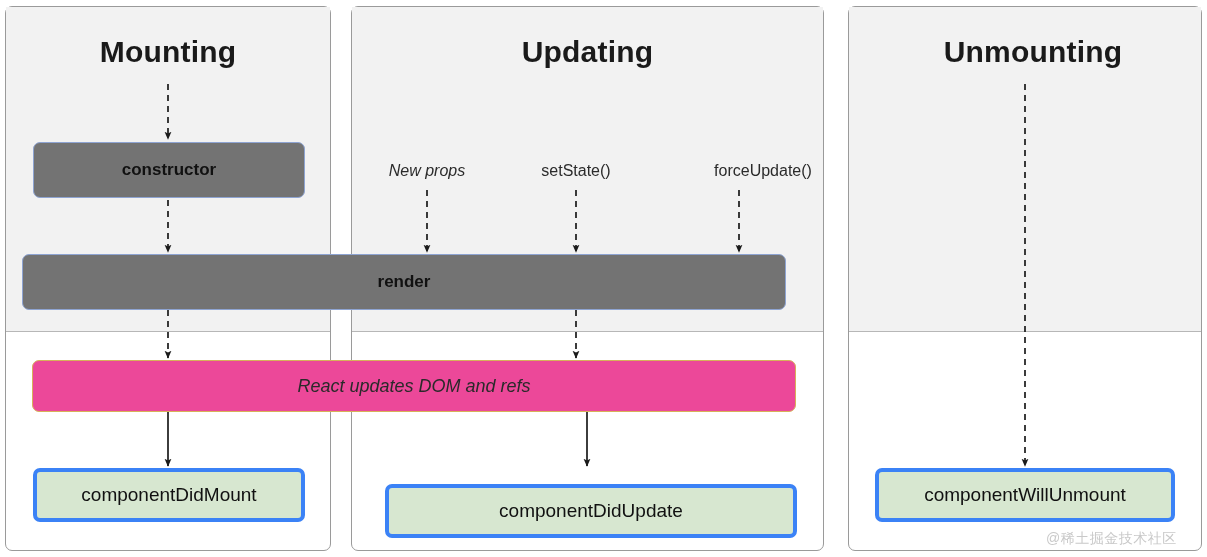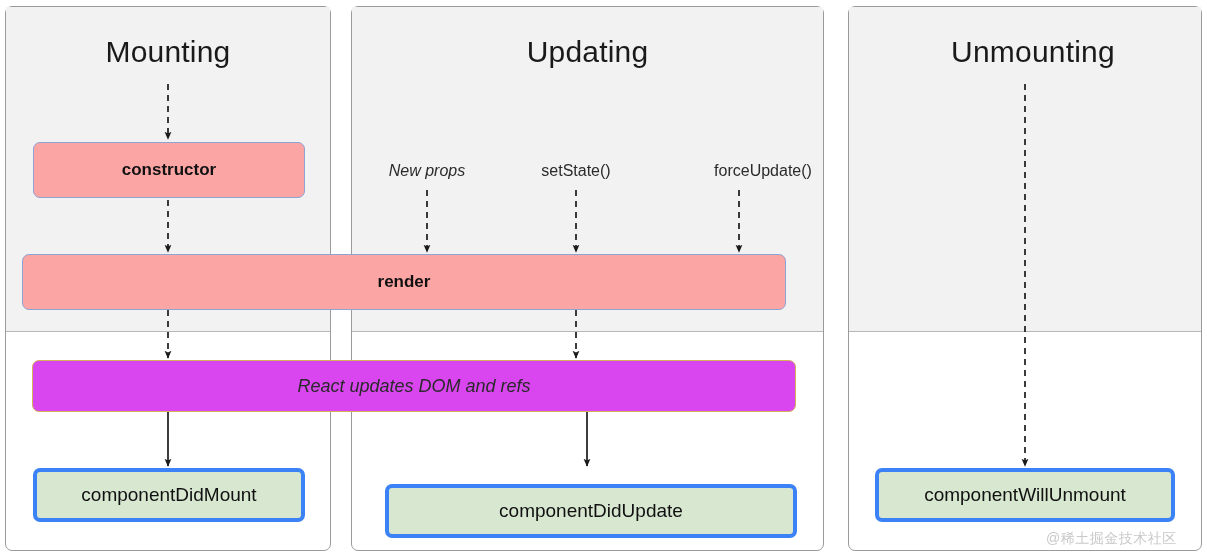--- a/index.html
+++ b/index.html
@@ -36,42 +36,43 @@
     background: #b7b7b7;
   }
 
   .phase-title {
     position: absolute;
     text-align: center;
     font-size: 30px;
     color: #1a1a1a;
     letter-spacing: 0.2px;
     white-space: nowrap;
+    font-weight: bold;
   }
 
   
   .node {
     position: absolute;
     box-sizing: border-box;
     border-radius: 7px;
     display: flex;
     align-items: center;
     justify-content: center;
     text-align: center;
     white-space: nowrap;
   }
   .node-blue {
-    background: #fca5a5;
+    background: #737373;
     border: 1px solid #8ea4d2;
     color: #111111;
     font-weight: bold;
     font-size: 17px;
   }
   .node-yellow {
-    background: #d946ef;
+    background: #ec4899;
     border: 1px solid #d7b15a;
     color: #2a2a2a;
     font-style: italic;
     font-size: 18px;
     text-align: right;
   }
   .node-green {
     background: #d7e7d0;
     border: 4px solid #3b82f6;
     color: #111111;

